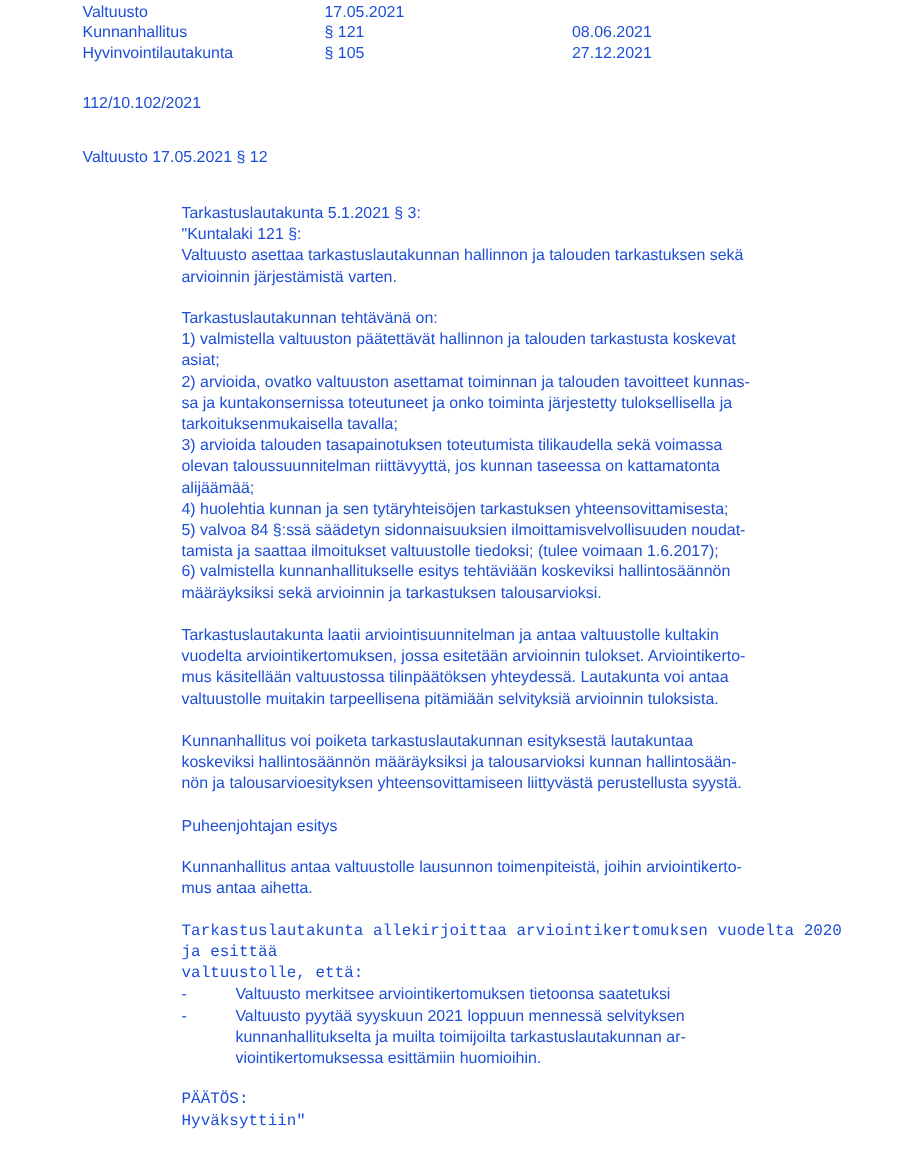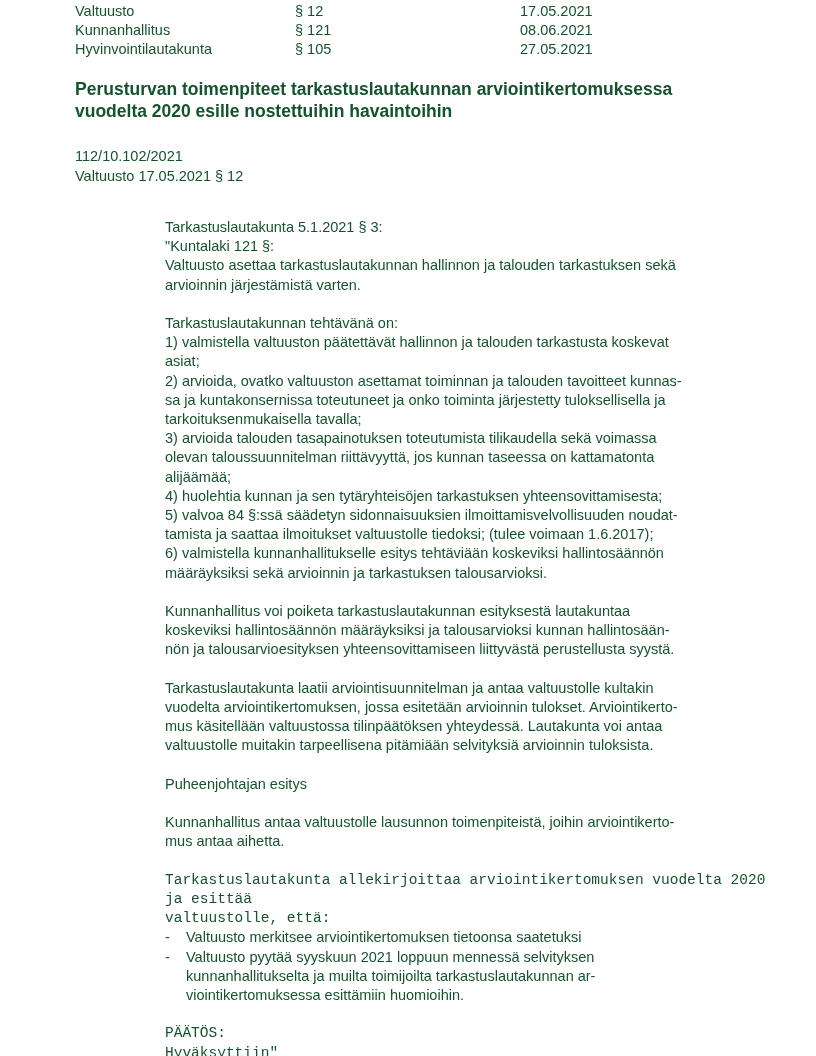--- a/index.html
+++ b/index.html
@@ -10,21 +10,21 @@
   .page {
     position: relative;
     width: 816px;
     height: 1056px;
     box-sizing: border-box;
     padding: 2px 0 0 75px;
     background: #ffffff;
     font-family: "Liberation Sans", "DejaVu Sans", sans-serif;
     font-size: 14.5px;
     line-height: 19.2px;
-    color: #14532d;
+    color: #1d4ed8;
     overflow: hidden;
   }
   .approval-table {
     width: 620px;
   }
   .approval-row {
     display: grid;
     grid-template-columns: 220px 225px auto;
   }
   .doc-title {
@@ -32,21 +32,21 @@
     font-size: 17.5px;
     line-height: 22px;
     font-weight: 700;
     white-space: pre-line;
     width: 660px;
   }
   .case-number {
     margin-top: 25px;
   }
   .meeting-ref {
-    margin-top: 1px;
+    margin-top: 30px;
   }
   .body-block {
     margin-left: 90px;
     margin-top: 32px;
     width: 615px;
   }
   .para {
     white-space: pre-line;
     margin: 0 0 19.2px 0;
   }
@@ -60,47 +60,45 @@
   .bullet-row {
     display: flex;
     align-items: flex-start;
   }
   .bullet-dash {
     flex: 0 0 21px;
   }
   .bullet-text {
     white-space: pre-line;
     flex: 1 1 auto;
+    margin-left: 28px;
   }
 </style>
 </head>
 <body>
 
 <div class="page">
 
   <div class="approval-table">
     <div class="approval-row">
       <span>Valtuusto</span>
-      <span>§ 12</span>
       <span>17.05.2021</span>
     </div>
     <div class="approval-row">
       <span>Kunnanhallitus</span>
       <span>§ 121</span>
       <span>08.06.2021</span>
     </div>
     <div class="approval-row">
       <span>Hyvinvointilautakunta</span>
       <span>§ 105</span>
-      <span>27.05.2021</span>
+      <span>27.12.2021</span>
     </div>
   </div>
 
-  <div class="doc-title">Perusturvan toimenpiteet tarkastuslautakunnan arviointikertomuksessa
-vuodelta 2020 esille nostettuihin havaintoihin</div>
 
   <div class="case-number">112/10.102/2021</div>
 
   <div class="meeting-ref">Valtuusto 17.05.2021 § 12</div>
 
   <div class="body-block">
 
     <div class="para">Tarkastuslautakunta 5.1.2021 § 3:
 "Kuntalaki 121 §:
 Valtuusto asettaa tarkastuslautakunnan hallinnon ja talouden tarkastuksen sekä
@@ -114,28 +112,28 @@
 tarkoituksenmukaisella tavalla;
 3) arvioida talouden tasapainotuksen toteutumista tilikaudella sekä voimassa
 olevan taloussuunnitelman riittävyyttä, jos kunnan taseessa on kattamatonta
 alijäämää;
 4) huolehtia kunnan ja sen tytäryhteisöjen tarkastuksen yhteensovittamisesta;
 5) valvoa 84 §:ssä säädetyn sidonnaisuuksien ilmoittamisvelvollisuuden noudat-
 tamista ja saattaa ilmoitukset valtuustolle tiedoksi; (tulee voimaan 1.6.2017);
 6) valmistella kunnanhallitukselle esitys tehtäviään koskeviksi hallintosäännön
 määräyksiksi sekä arvioinnin ja tarkastuksen talousarvioksi.</div>
 
-    <div class="para">Kunnanhallitus voi poiketa tarkastuslautakunnan esityksestä lautakuntaa
-koskeviksi hallintosäännön määräyksiksi ja talousarvioksi kunnan hallintosään-
-nön ja talousarvioesityksen yhteensovittamiseen liittyvästä perustellusta syystä.</div>
-
     <div class="para">Tarkastuslautakunta laatii arviointisuunnitelman ja antaa valtuustolle kultakin
 vuodelta arviointikertomuksen, jossa esitetään arvioinnin tulokset. Arviointikerto-
 mus käsitellään valtuustossa tilinpäätöksen yhteydessä. Lautakunta voi antaa
 valtuustolle muitakin tarpeellisena pitämiään selvityksiä arvioinnin tuloksista.</div>
+
+    <div class="para">Kunnanhallitus voi poiketa tarkastuslautakunnan esityksestä lautakuntaa
+koskeviksi hallintosäännön määräyksiksi ja talousarvioksi kunnan hallintosään-
+nön ja talousarvioesityksen yhteensovittamiseen liittyvästä perustellusta syystä.</div>
 
     <div class="para">Puheenjohtajan esitys</div>
 
     <div class="para">Kunnanhallitus antaa valtuustolle lausunnon toimenpiteistä, joihin arviointikerto-
 mus antaa aihetta.</div>
 
     <div class="para no-gap">Tarkastuslautakunta allekirjoittaa arviointikertomuksen vuodelta 2020 ja esittää
 valtuustolle, että:</div>
 
     <div class="bullets">

